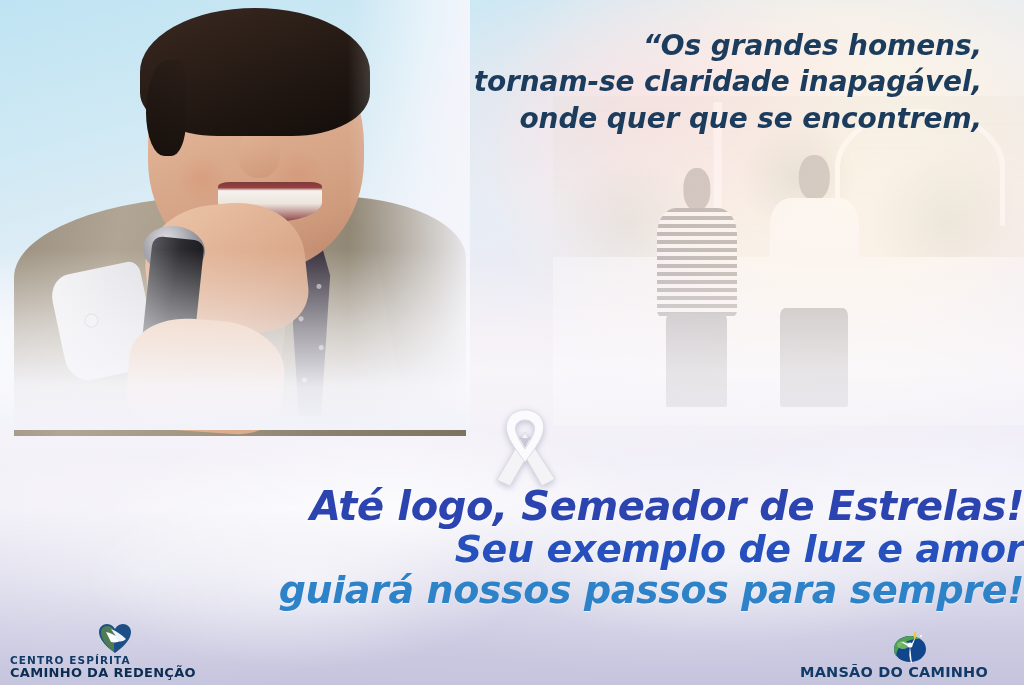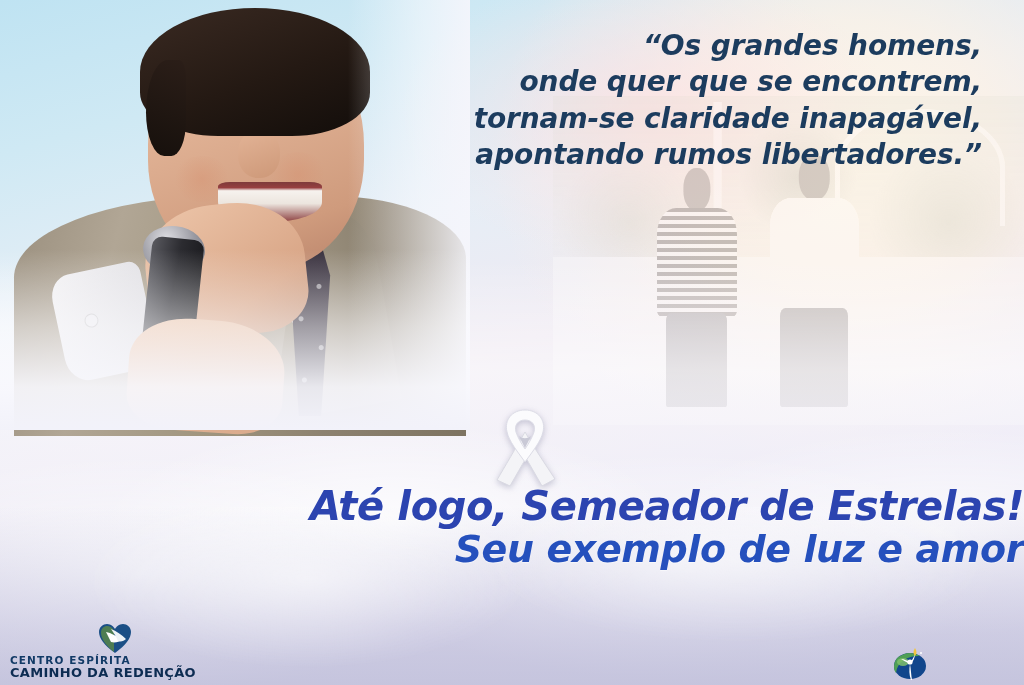--- a/index.html
+++ b/index.html
@@ -237,37 +237,37 @@
     <div class="chinhand"></div>
     <div class="cuff"></div>
     <div class="micball"></div>
     <div class="mic"></div>
     <div class="lowhand"></div>
     <div class="fade"></div>
   </div>
 
   <div class="quote">
     <div class="ln">“Os grandes homens,</div>
+    <div class="ln">tornam-se claridade inapagável,</div>
     <div class="ln">onde quer que se encontrem,</div>
-    <div class="ln">tornam-se claridade inapagável,</div>
-    <div class="ln">apontando rumos libertadores.”</div>
   </div>
 
   <div class="ribbon">
     <svg width="78" height="82" viewBox="0 0 78 82" aria-hidden="true">
       <path d="M39 26 C31 40 18 62 11 74 L24 80 L40 52 L56 80 L69 73 C61 61 47 40 39 26 Z" fill="#f4f4f7" stroke="#d9d9e2" stroke-width="1"></path>
       <path d="M39 4 C26 4 18 14 21 26 C23 35 31 45 39 56 C47 45 55 35 57 26 C60 14 52 4 39 4 Z
                M39 14 C46 14 50 19 48 26 C46 32 43 37 39 43 C35 37 32 32 30 26 C28 19 32 14 39 14 Z" fill="#fbfbfd" stroke="#dcdce6" stroke-width="1"></path>
       <path d="M33 30 C36 36 39 42 39 42 C39 42 42 36 45 30 C42 33 36 33 33 30 Z" fill="#c9c9d6"></path>
     </svg>
   </div>
 
   <div class="headline">
     <div class="h1">Até logo, Semeador de Estrelas!</div>
     <div class="h2">Seu exemplo de luz e amor</div>
+    <div class="h3">guiará nossos passos para sempre!</div>
   </div>
 
   <div class="logo left">
     <div class="mark">
       <svg width="34" height="31" viewBox="0 0 34 31" aria-hidden="true">
         <path d="M17 30 C6 22 1 15 1 9 C1 4 5 1 9 1 C13 1 16 4 17 6 C18 4 21 1 25 1 C29 1 33 4 33 9 C33 15 28 22 17 30 Z" fill="#1b4f86"></path>
         <path d="M16 29 C7 22 3 15 3 9.5 C3 5.5 6 3 9.2 3 C12 3 14.6 5 16 7.5 Z" fill="#4e7d53"></path>
         <path d="M8 9 C13 10 19 13 24 17 C21 19 17 20 13 19 C11 15 9 11 8 9 Z" fill="#ffffff"></path>
         <path d="M13 6 C18 8 24 12 28 16 C26 18 23 19 20 18 C18 13 15 9 13 6 Z" fill="#eef3f7"></path>
       </svg>
@@ -284,15 +284,16 @@
         <ellipse cx="13" cy="15" rx="6" ry="4" fill="#7fc06a" opacity=".85"></ellipse>
         <path d="M21 33 C19 28 19 22 20 17 C21 22 21 28 22 33 Z" fill="#ffffff"></path>
         <path d="M20 17 C16 15 13 13 11 12 C14 12 18 14 20 15 Z" fill="#ffffff"></path>
         <path d="M20 16 C22 13 24 10 25 7 C25 11 23 14 21 17 Z" fill="#ffffff"></path>
         <circle cx="20" cy="15" r="2.6" fill="#ffffff"></circle>
         <path d="M25 1 C27 4 27 7 25 9 C23 7 23 4 25 1 Z" fill="#f2c53c"></path>
         <circle cx="31" cy="6" r="1" fill="#ffffff"></circle>
       </svg>
     </div>
     <div class="l1"></div>
+    <div class="l2">MANSÃO DO CAMINHO</div>
   </div>
 
 </div>
 
 </body></html>

